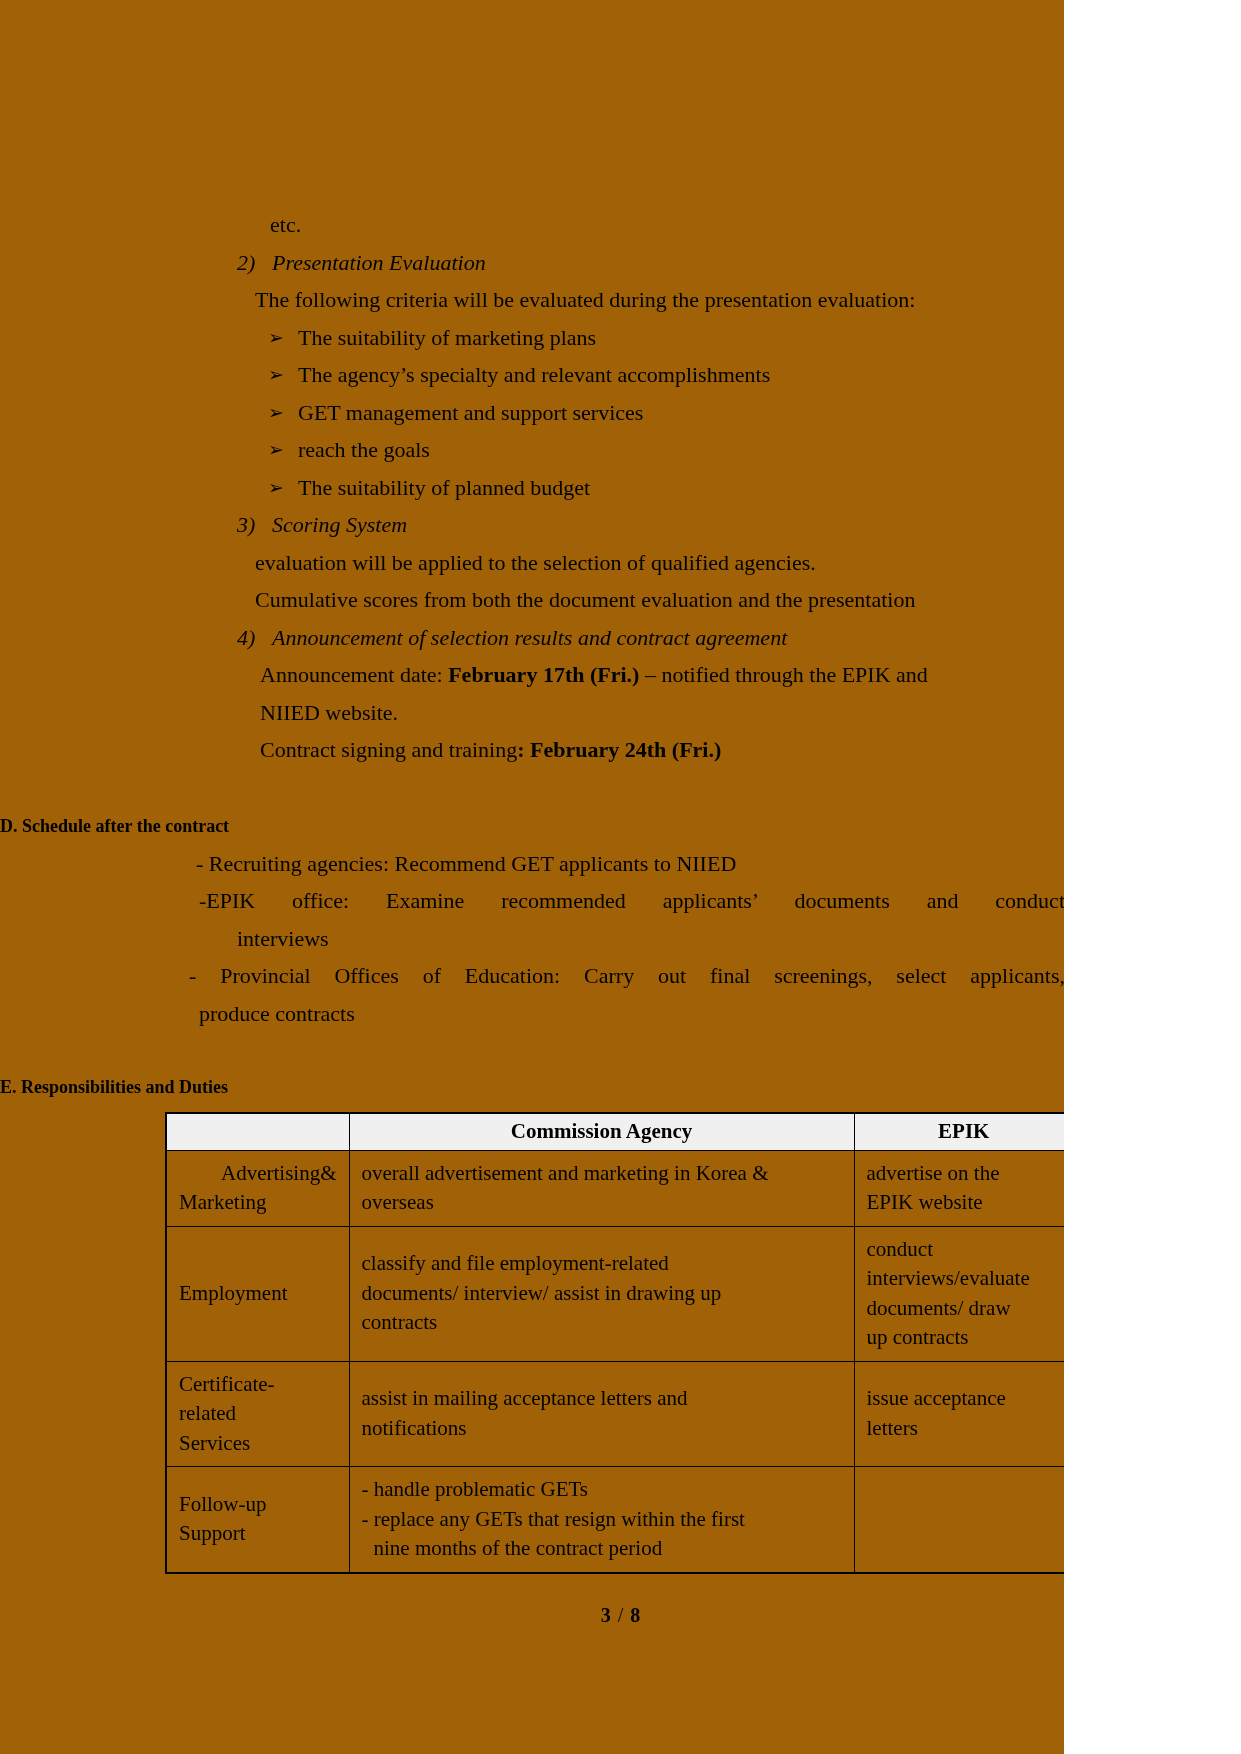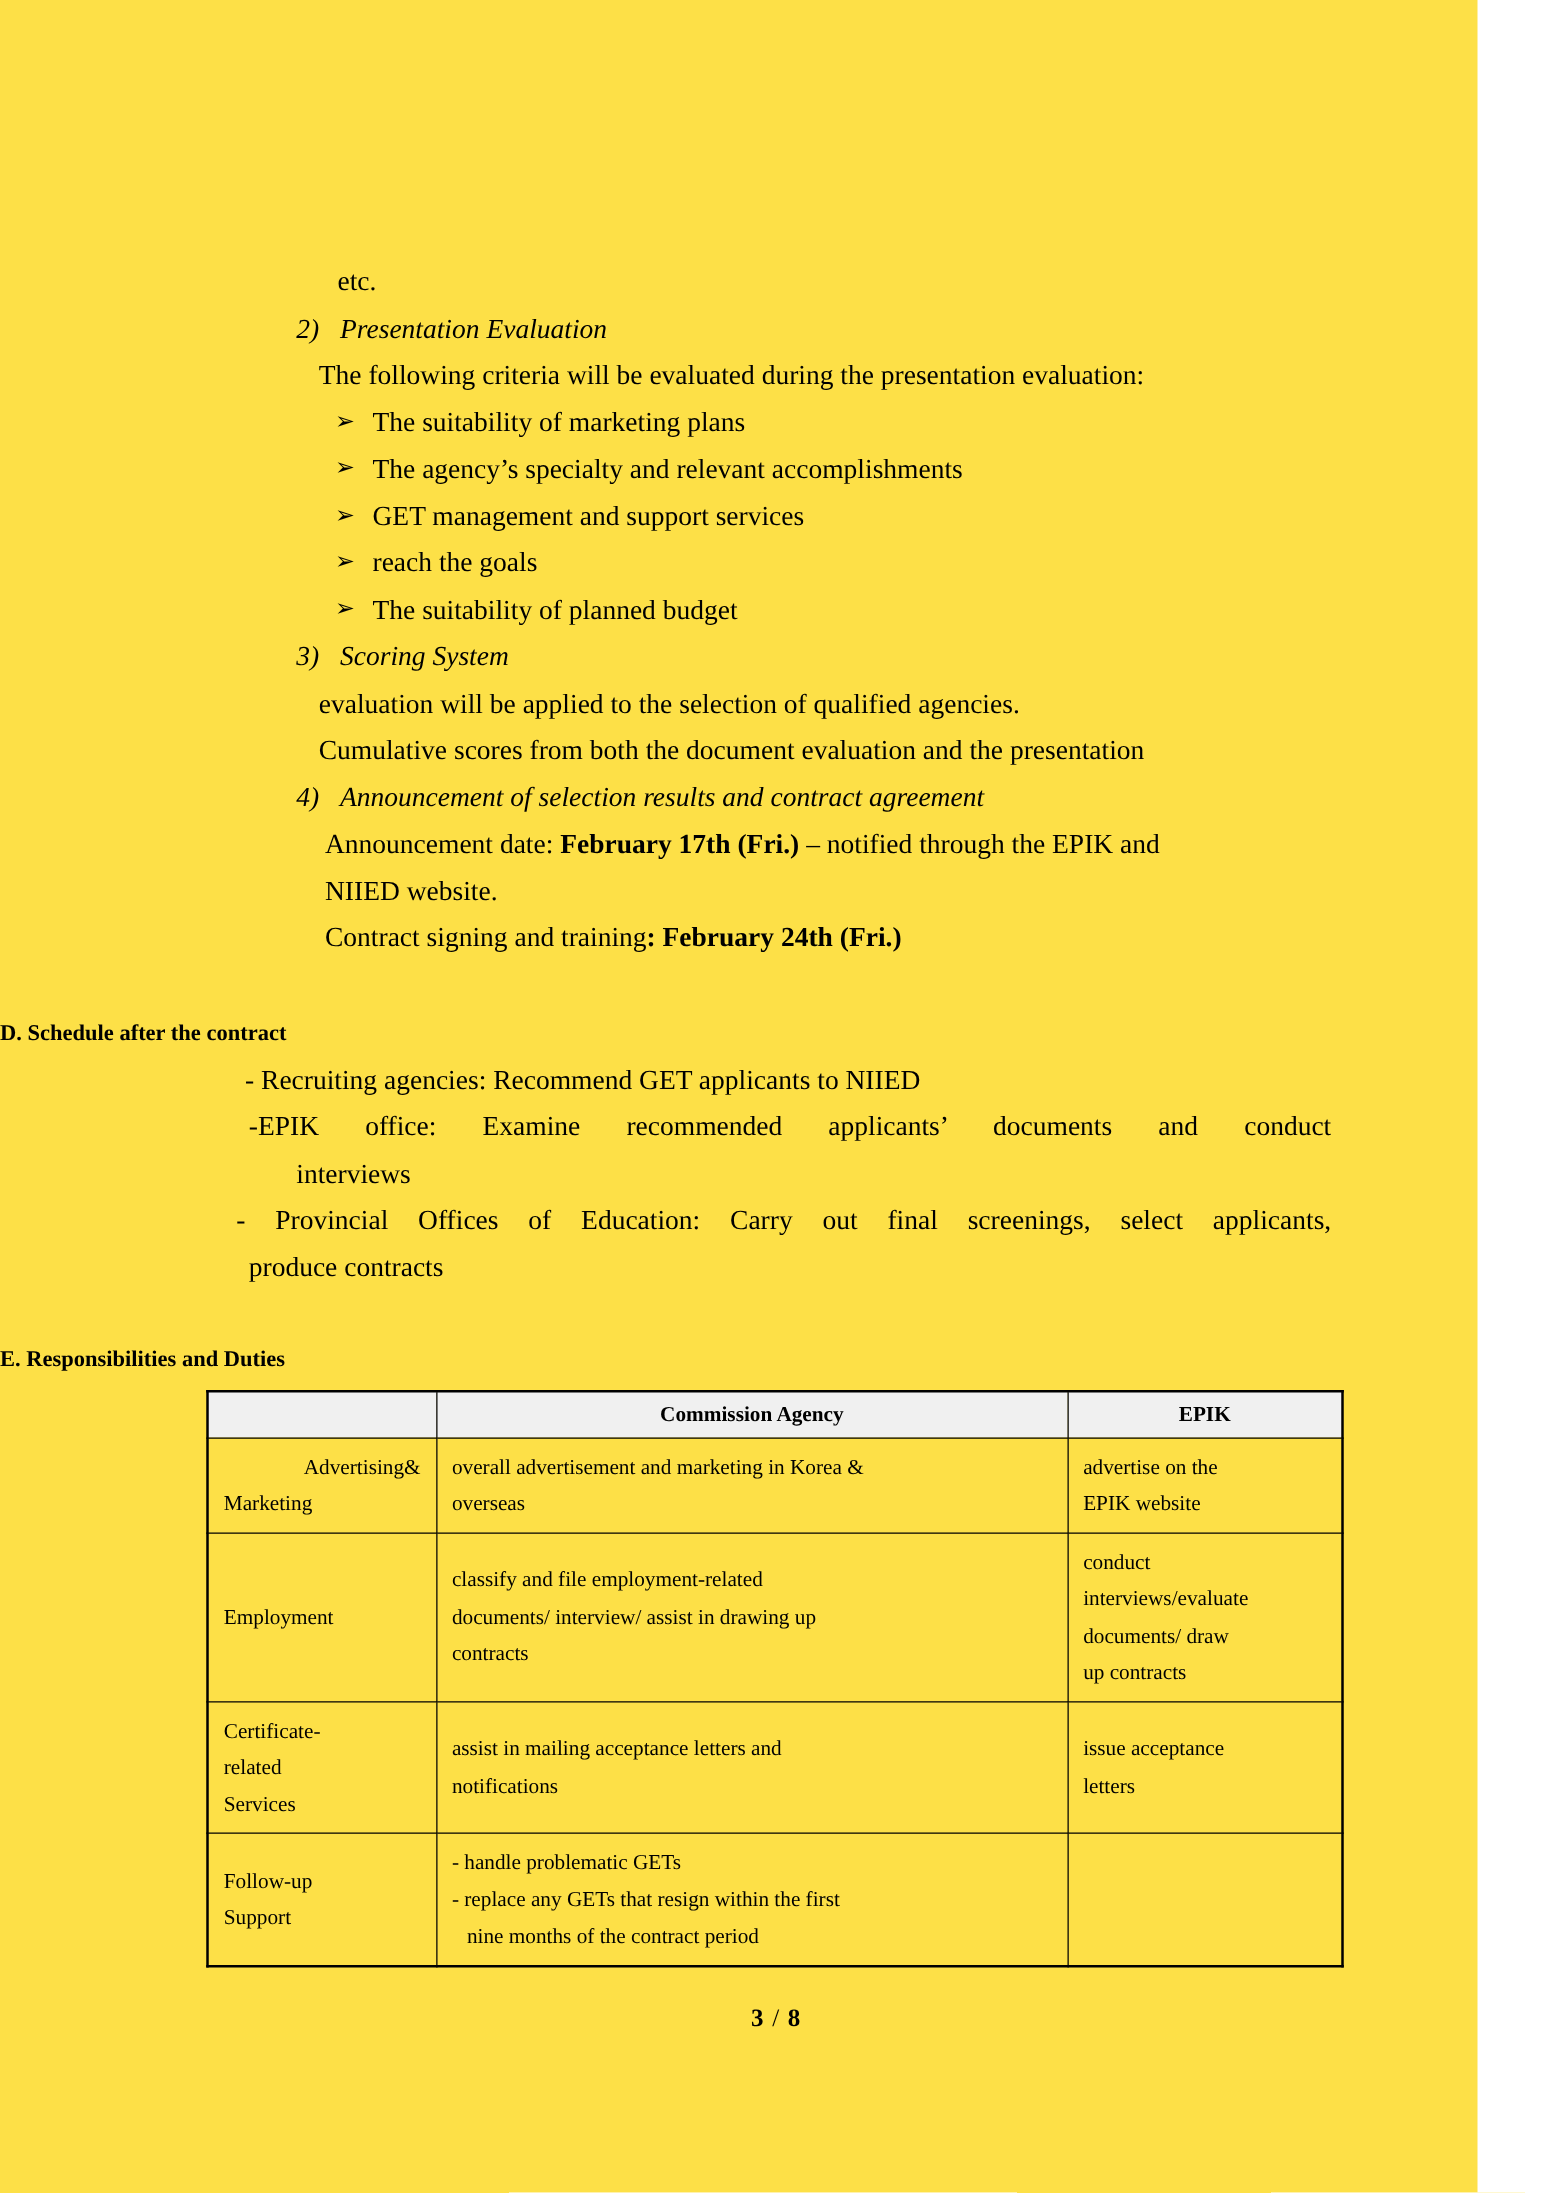--- a/index.html
+++ b/index.html
@@ -1,19 +1,19 @@
 <!DOCTYPE html>
 <html><head>
 <meta charset="utf-8">
 <style>
   html,body{margin:0;padding:0;background:#fff;}
   .page{
     position:relative;
-    width:1182px;height:1754px;
-    background:#fde047;
+    width:1064px;height:1754px;
+    background:#a16207;
     font-family:"Liberation Serif", serif;
     font-size:22px;
     line-height:37.5px;
     color:#000;
     overflow:hidden;
   }
   .flow{position:absolute;top:0;left:0;width:1241px;padding-top:206px;}
   p,h2,ul{margin:0;padding:0;}
   .b{font-weight:bold;}
   .etc{margin-left:270px;}
@@ -41,21 +41,21 @@
   .sched2{margin-left:199px;width:866px;}
   .sched2 .cont{padding-left:38px;}
   .sched3{margin-left:189px;width:876px;}
   .sched3 .cont{padding-left:10px;}
   .jl{text-align:justify;text-align-last:justify;}
   table.resp{
     margin-left:165px;margin-top:6px;
     border-collapse:collapse;
     width:908px;
     table-layout:fixed;
-    font-size:17px;
+    font-size:21px;
     line-height:29.5px;
   }
   table.resp td,table.resp th{
     border:1px solid #000;
     vertical-align:middle;
     font-weight:normal;
     text-align:left;
     padding:8px 12px;
   }
   table.resp{border:2px solid #000;}

